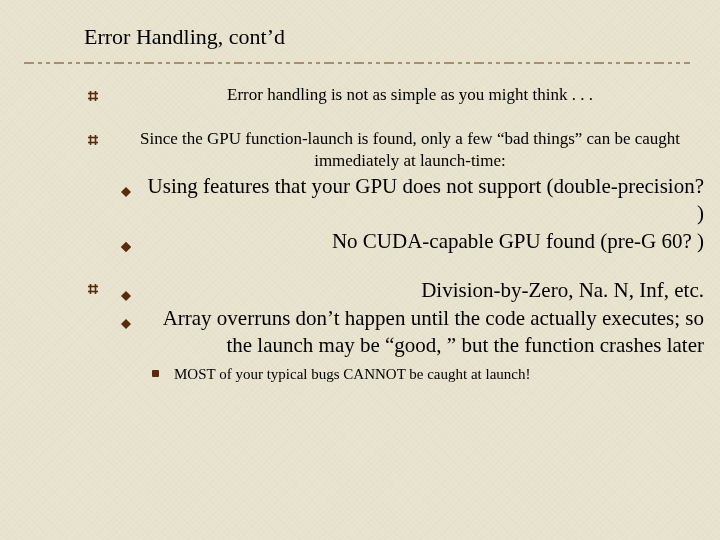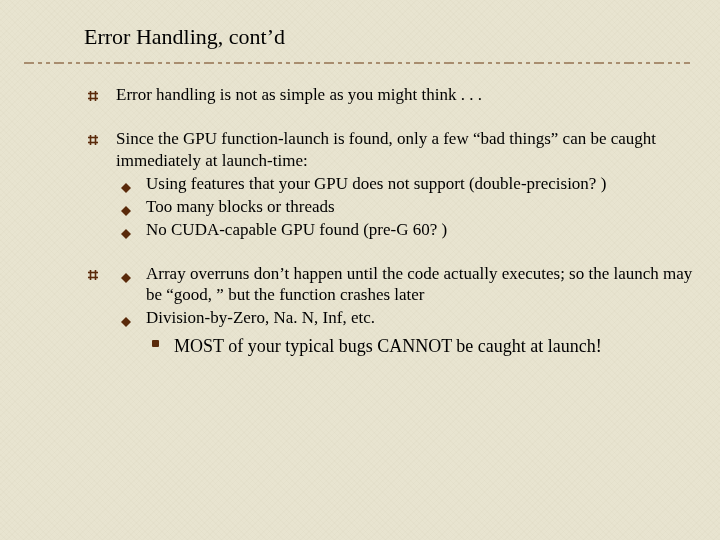--- a/index.html
+++ b/index.html
@@ -40,41 +40,42 @@
     margin-bottom: 22px;
     padding-left: 30px;
   }
   .lvl1-bullet {
     position: absolute;
     left: 0;
     top: 3px;
     width: 14px;
     height: 14px;
   }
-  .lvl1-text { display: block; }
+  .lvl1-text { display: block; text-align: center; }
   .lvl2-wrap { margin-top: 2px; }
   .lvl2 {
     position: relative;
-    font-size: 17px;
+    font-size: 21px;
     line-height: 1.28;
     padding-left: 26px;
     margin-left: 4px;
     margin-bottom: 1px;
+    text-align: right;
   }
   .lvl2-bullet {
     position: absolute;
     left: 0;
     top: 5px;
     width: 12px;
     height: 12px;
   }
   .lvl3-wrap { margin-top: 6px; }
   .lvl3 {
     position: relative;
-    font-size: 18px;
+    font-size: 15px;
     line-height: 1.3;
     padding-left: 22px;
     margin-left: 36px;
   }
   .lvl3-bullet {
     position: absolute;
     left: 0;
     top: 5px;
     width: 7px;
     height: 7px;
@@ -128,21 +129,20 @@
         <div class="lvl2">
           <span class="lvl2-bullet"><svg width="12" height="12" viewBox="0 0 12 12">
                 <polygon points="6,1 11,6 6,11 1,6" fill="#5a2a0a"></polygon>
               </svg></span>
           <span>Using features that your GPU does not support (double-precision? )</span>
         </div>
         <div class="lvl2">
           <span class="lvl2-bullet"><svg width="12" height="12" viewBox="0 0 12 12">
                 <polygon points="6,1 11,6 6,11 1,6" fill="#5a2a0a"></polygon>
               </svg></span>
-          <span>Too many blocks or threads</span>
         </div>
         <div class="lvl2">
           <span class="lvl2-bullet"><svg width="12" height="12" viewBox="0 0 12 12">
                 <polygon points="6,1 11,6 6,11 1,6" fill="#5a2a0a"></polygon>
               </svg></span>
           <span>No CUDA-capable GPU found (pre-G 60? )</span>
         </div>
       </div>
     </div>
 
@@ -155,27 +155,27 @@
               <line x1="4.5" y1="2" x2="4.5" y2="12"></line>
               <line x1="9.5" y1="2" x2="9.5" y2="12"></line>
             </g>
           </svg>
       </span>
       <div class="lvl2-wrap">
         <div class="lvl2">
           <span class="lvl2-bullet"><svg width="12" height="12" viewBox="0 0 12 12">
                 <polygon points="6,1 11,6 6,11 1,6" fill="#5a2a0a"></polygon>
               </svg></span>
-          <span>Array overruns don’t happen until the code actually executes; so the launch may be “good, ” but the function crashes later</span>
+          <span>Division-by-Zero, Na. N, Inf, etc.</span>
         </div>
         <div class="lvl2">
           <span class="lvl2-bullet"><svg width="12" height="12" viewBox="0 0 12 12">
                 <polygon points="6,1 11,6 6,11 1,6" fill="#5a2a0a"></polygon>
               </svg></span>
-          <span>Division-by-Zero, Na. N, Inf, etc.</span>
+          <span>Array overruns don’t happen until the code actually executes; so the launch may be “good, ” but the function crashes later</span>
         </div>
         <div class="lvl3-wrap">
           <div class="lvl3">
             <span class="lvl3-bullet"></span>
             <span>MOST of your typical bugs CANNOT be caught at launch!</span>
           </div>
         </div>
       </div>
     </div>
 

